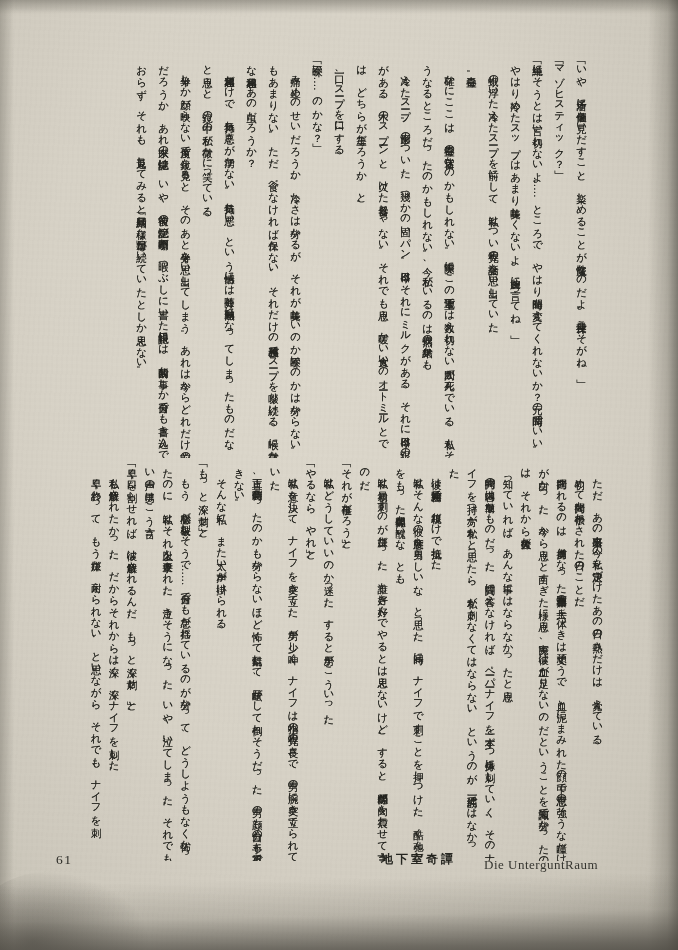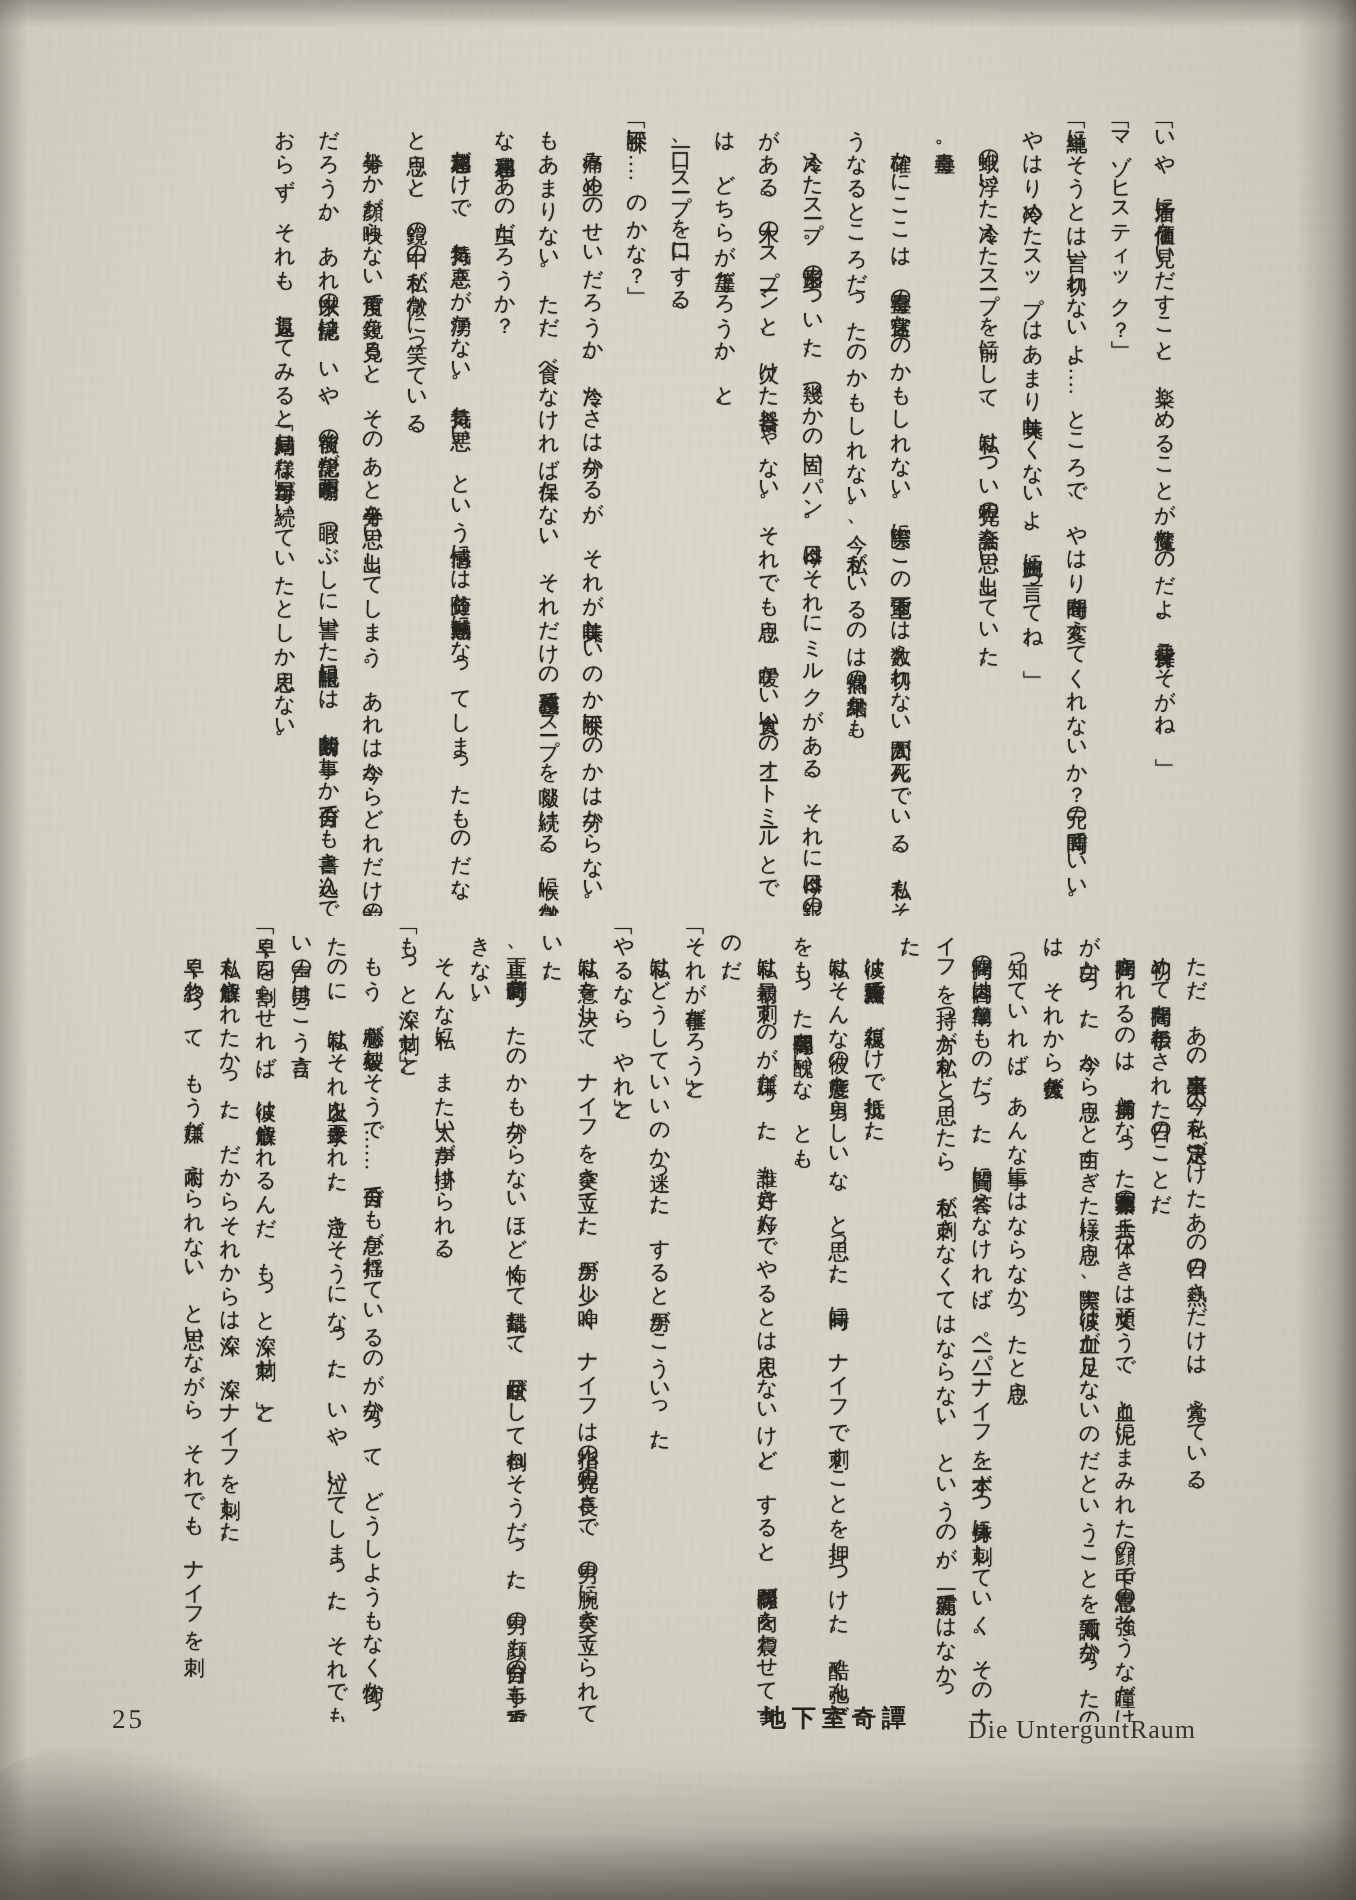--- a/index.html
+++ b/index.html
@@ -76,21 +76,21 @@
     <p>私は意を決して、ナイフを突き立てた。男が少し呻く。ナイフは小指の先程の長さで、男の腕に突き立てられていた。</p>
     <p>正直、何時刺さったのかも分からないほど怖くて錯乱して、目眩がして倒れそうだった。男の顔も自分の手も直視できない。</p>
     <p>そんな私に、また太い声が掛けられる。</p>
     <p class="d">「もっと深く刺せ」と。</p>
     <p>もう、心臓が破裂しそうで……自分でも息が揺れているのが分かって、どうしようもなく怖かったのに、私はそれ以上を要求された。泣きそうになった。いや、泣いてしまった。それでも太い声の男はこう言う。</p>
     <p class="d">「早く口を割らせれば、彼は解放されるんだ、もっと深く刺せ。」と。</p>
     <p>私も解放されたかった。だからそれからは深く、深くナイフを刺した。</p>
     <p>早く終わって、もう嫌だ、耐えられない、と思いながら、それでも、ナイフを刺</p>
   </div>
 
-  <div class="pagenum">25</div>
+  <div class="pagenum">61</div>
   <div class="title-jp">地下室奇譚</div>
   <div class="title-de">Die UnterguntRaum</div>
 
   <div class="grain"></div>
   <div class="edge-top"></div>
   <div class="edge-left"></div>
   <div class="edge-right"></div>
   <div class="corner-curl"></div>
   <div class="edge-bottom"></div>
 </div>

